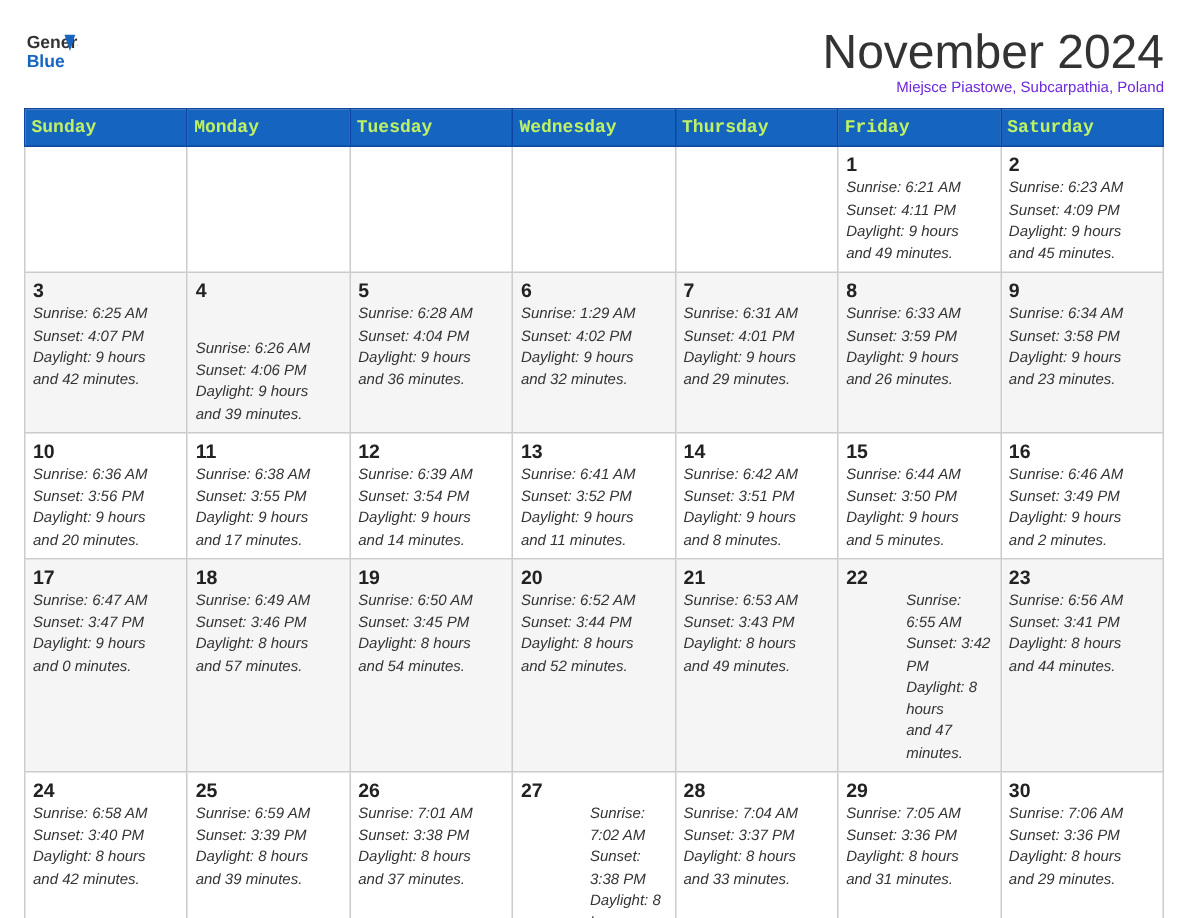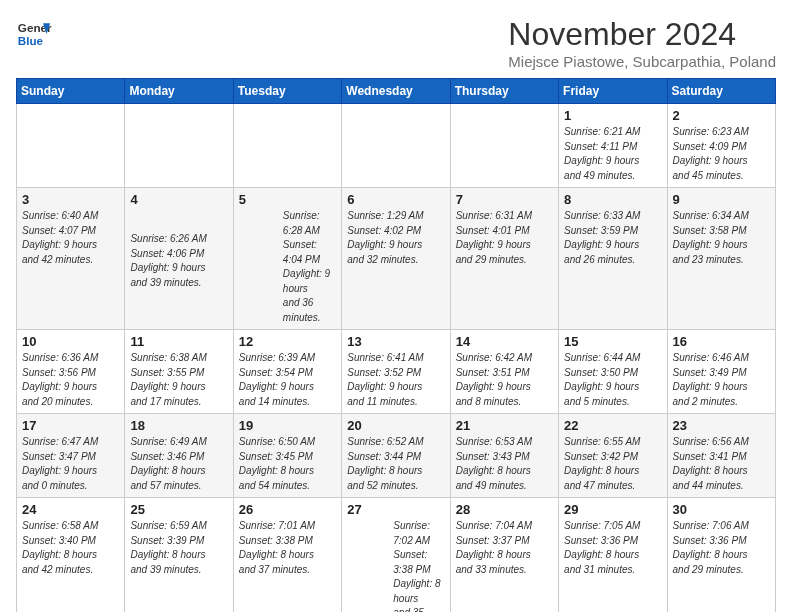--- a/index.html
+++ b/index.html
@@ -19,43 +19,44 @@
     .logo {
       display: flex;
       align-items: center;
       gap: 4px;
     }
     .logo-icon {
       width: 36px;
       height: 36px;
     }
     .title-block {
-      text-align: left;
+      text-align: right;
     }
     .main-title {
       font-size: 32px;
       font-weight: 300;
       color: #333;
     }
     .subtitle {
-      font-size: 15px;
-      color: #737373;
+      font-size: 10px;
+      color: #6d28d9;
     }
     .calendar {
       width: 100%;
       border-collapse: collapse;
       font-size: 10.5px;
     }
     .calendar thead tr th {
       background: #1565c0;
-      color: #ffffff;
+      color: #bef264;
       padding: 5px 4px;
       text-align: left;
       font-size: 12px;
       border: 1px solid #0d47a1;
+      font-family: Liberation Mono, monospace;
     }
     .calendar tbody tr td {
       vertical-align: top;
       padding: 4px 5px;
       border: 1px solid #ccc;
       width: 14.28%;
       min-height: 70px;
       background: #fff;
     }
     .calendar tbody tr:nth-child(even) td {
@@ -125,35 +126,35 @@
           <span class="day-num">2</span>
           <div class="day-detail" style="white-space: pre-line;">Sunrise: 6:23 AM
 Sunset: 4:09 PM
 Daylight: 9 hours
 and 45 minutes.</div>
         </td>
       </tr>
       <tr>
         <td>
           <span class="day-num">3</span>
-          <div class="day-detail" style="white-space: pre-line;">Sunrise: 6:40 AM
+          <div class="day-detail" style="white-space: pre-line;">Sunrise: 6:25 AM
 Sunset: 4:07 PM
 Daylight: 9 hours
 and 42 minutes.</div>
         </td>
         <td>
           <span class="day-num">4</span>
           <div class="day-detail" style="white-space: pre-line; margin-top: 25px;">Sunrise: 6:26 AM
 Sunset: 4:06 PM
 Daylight: 9 hours
 and 39 minutes.</div>
         </td>
         <td>
           <span class="day-num">5</span>
-          <div class="day-detail" style="white-space: pre-line; margin-left: 44px;">Sunrise: 6:28 AM
+          <div class="day-detail" style="white-space: pre-line;">Sunrise: 6:28 AM
 Sunset: 4:04 PM
 Daylight: 9 hours
 and 36 minutes.</div>
         </td>
         <td>
           <span class="day-num">6</span>
           <div class="day-detail" style="white-space: pre-line;">Sunrise: 1:29 AM
 Sunset: 4:02 PM
 Daylight: 9 hours
 and 32 minutes.</div>
@@ -262,21 +263,21 @@
         </td>
         <td>
           <span class="day-num">21</span>
           <div class="day-detail" style="white-space: pre-line;">Sunrise: 6:53 AM
 Sunset: 3:43 PM
 Daylight: 8 hours
 and 49 minutes.</div>
         </td>
         <td>
           <span class="day-num">22</span>
-          <div class="day-detail" style="white-space: pre-line;">Sunrise: 6:55 AM
+          <div class="day-detail" style="white-space: pre-line; margin-left: 40px;">Sunrise: 6:55 AM
 Sunset: 3:42 PM
 Daylight: 8 hours
 and 47 minutes.</div>
         </td>
         <td>
           <span class="day-num">23</span>
           <div class="day-detail" style="white-space: pre-line;">Sunrise: 6:56 AM
 Sunset: 3:41 PM
 Daylight: 8 hours
 and 44 minutes.</div>

